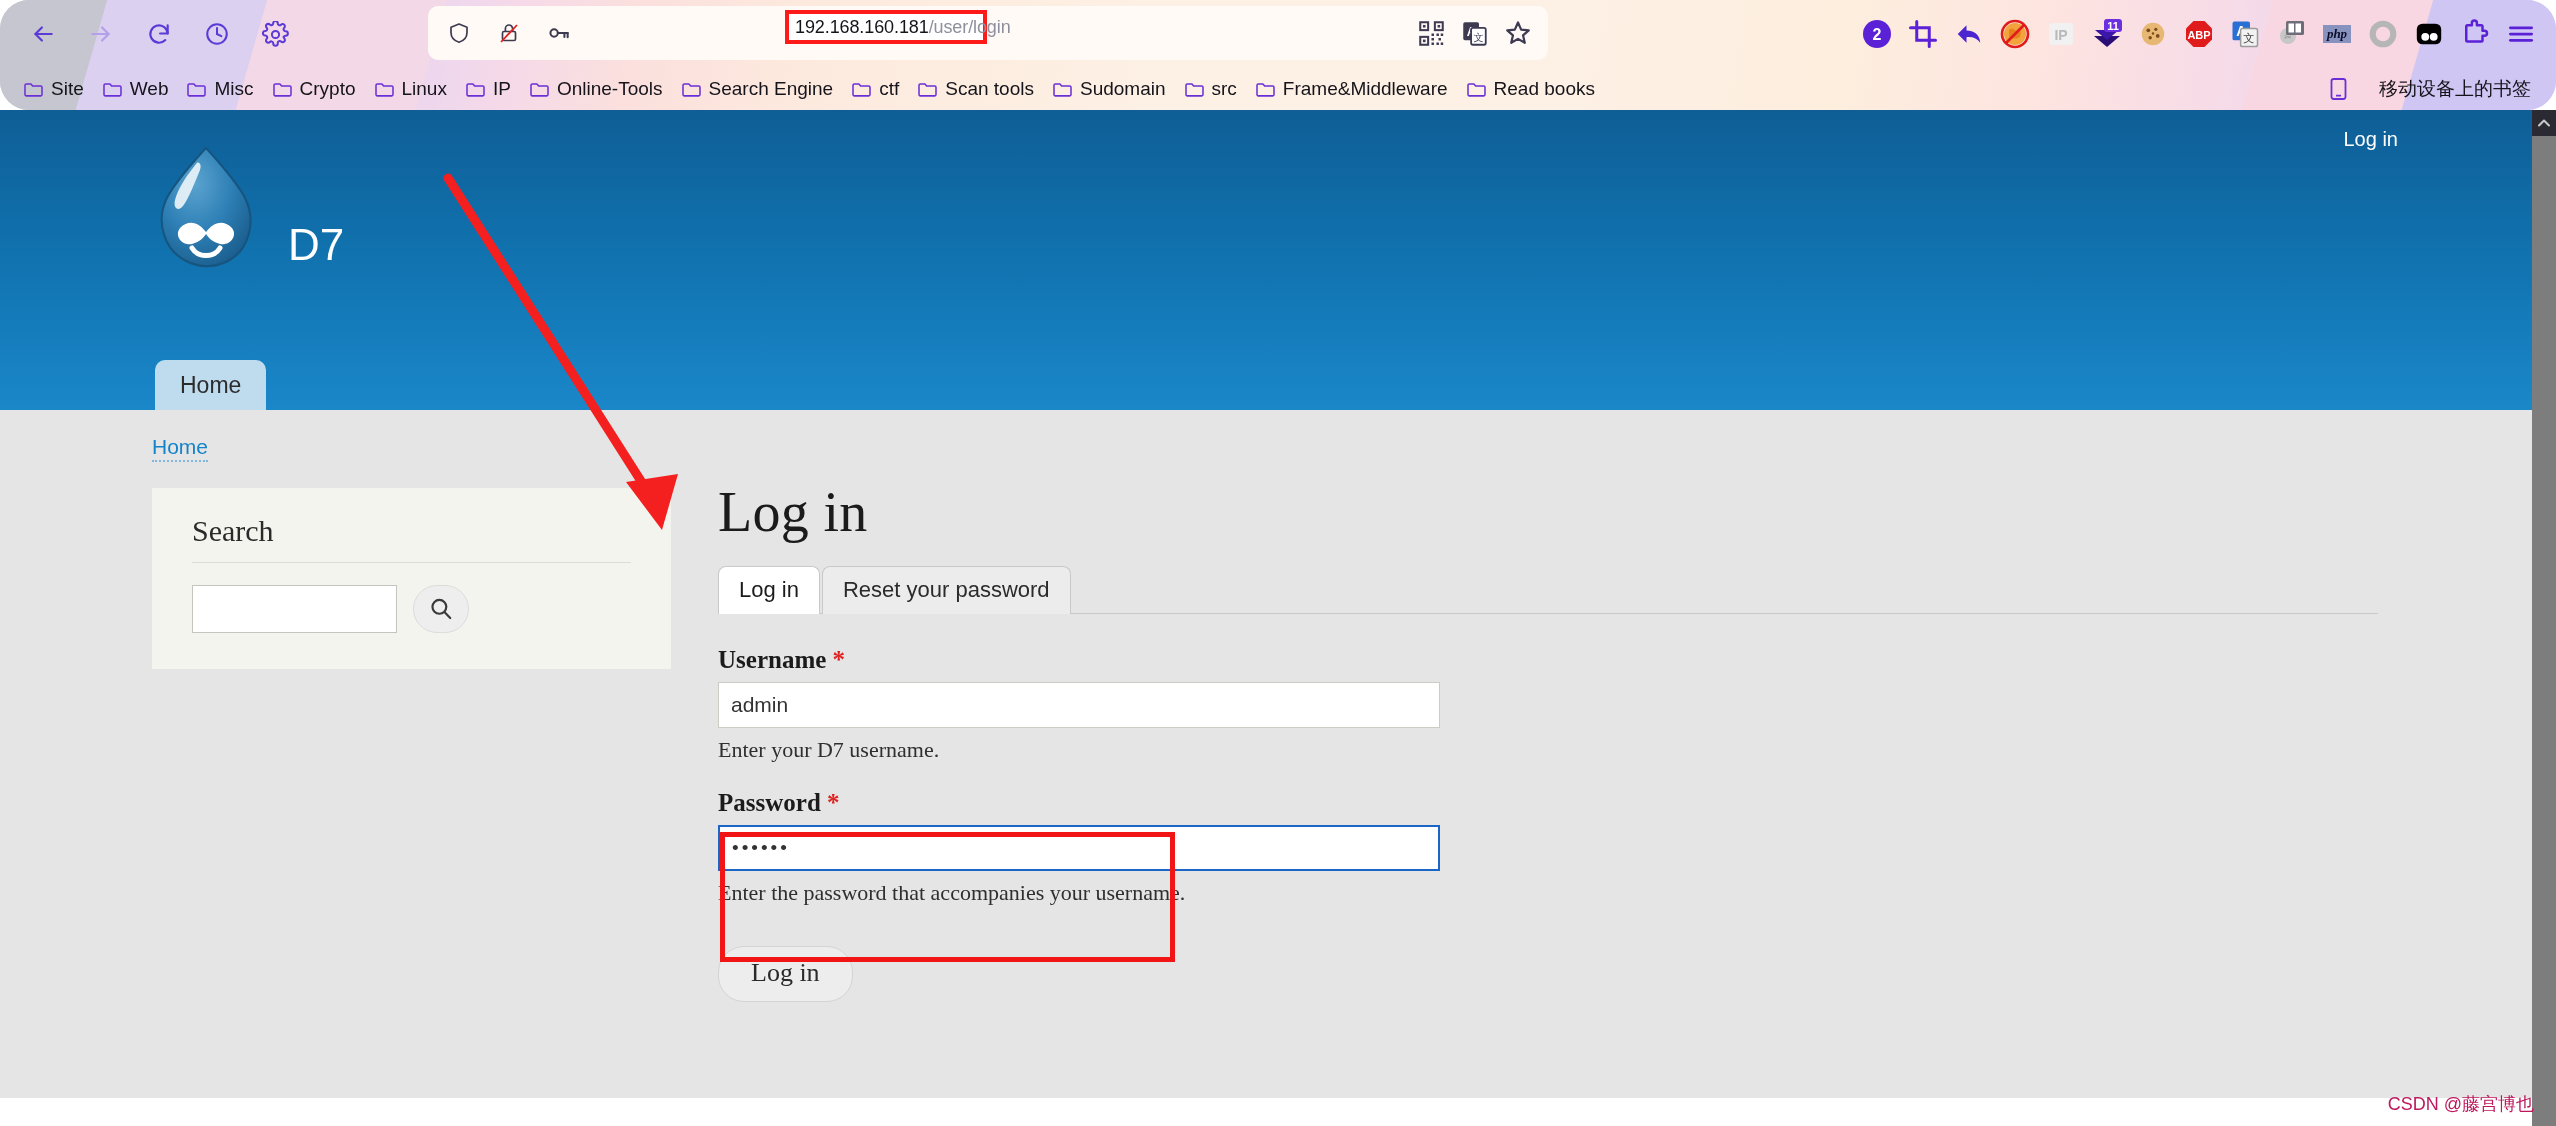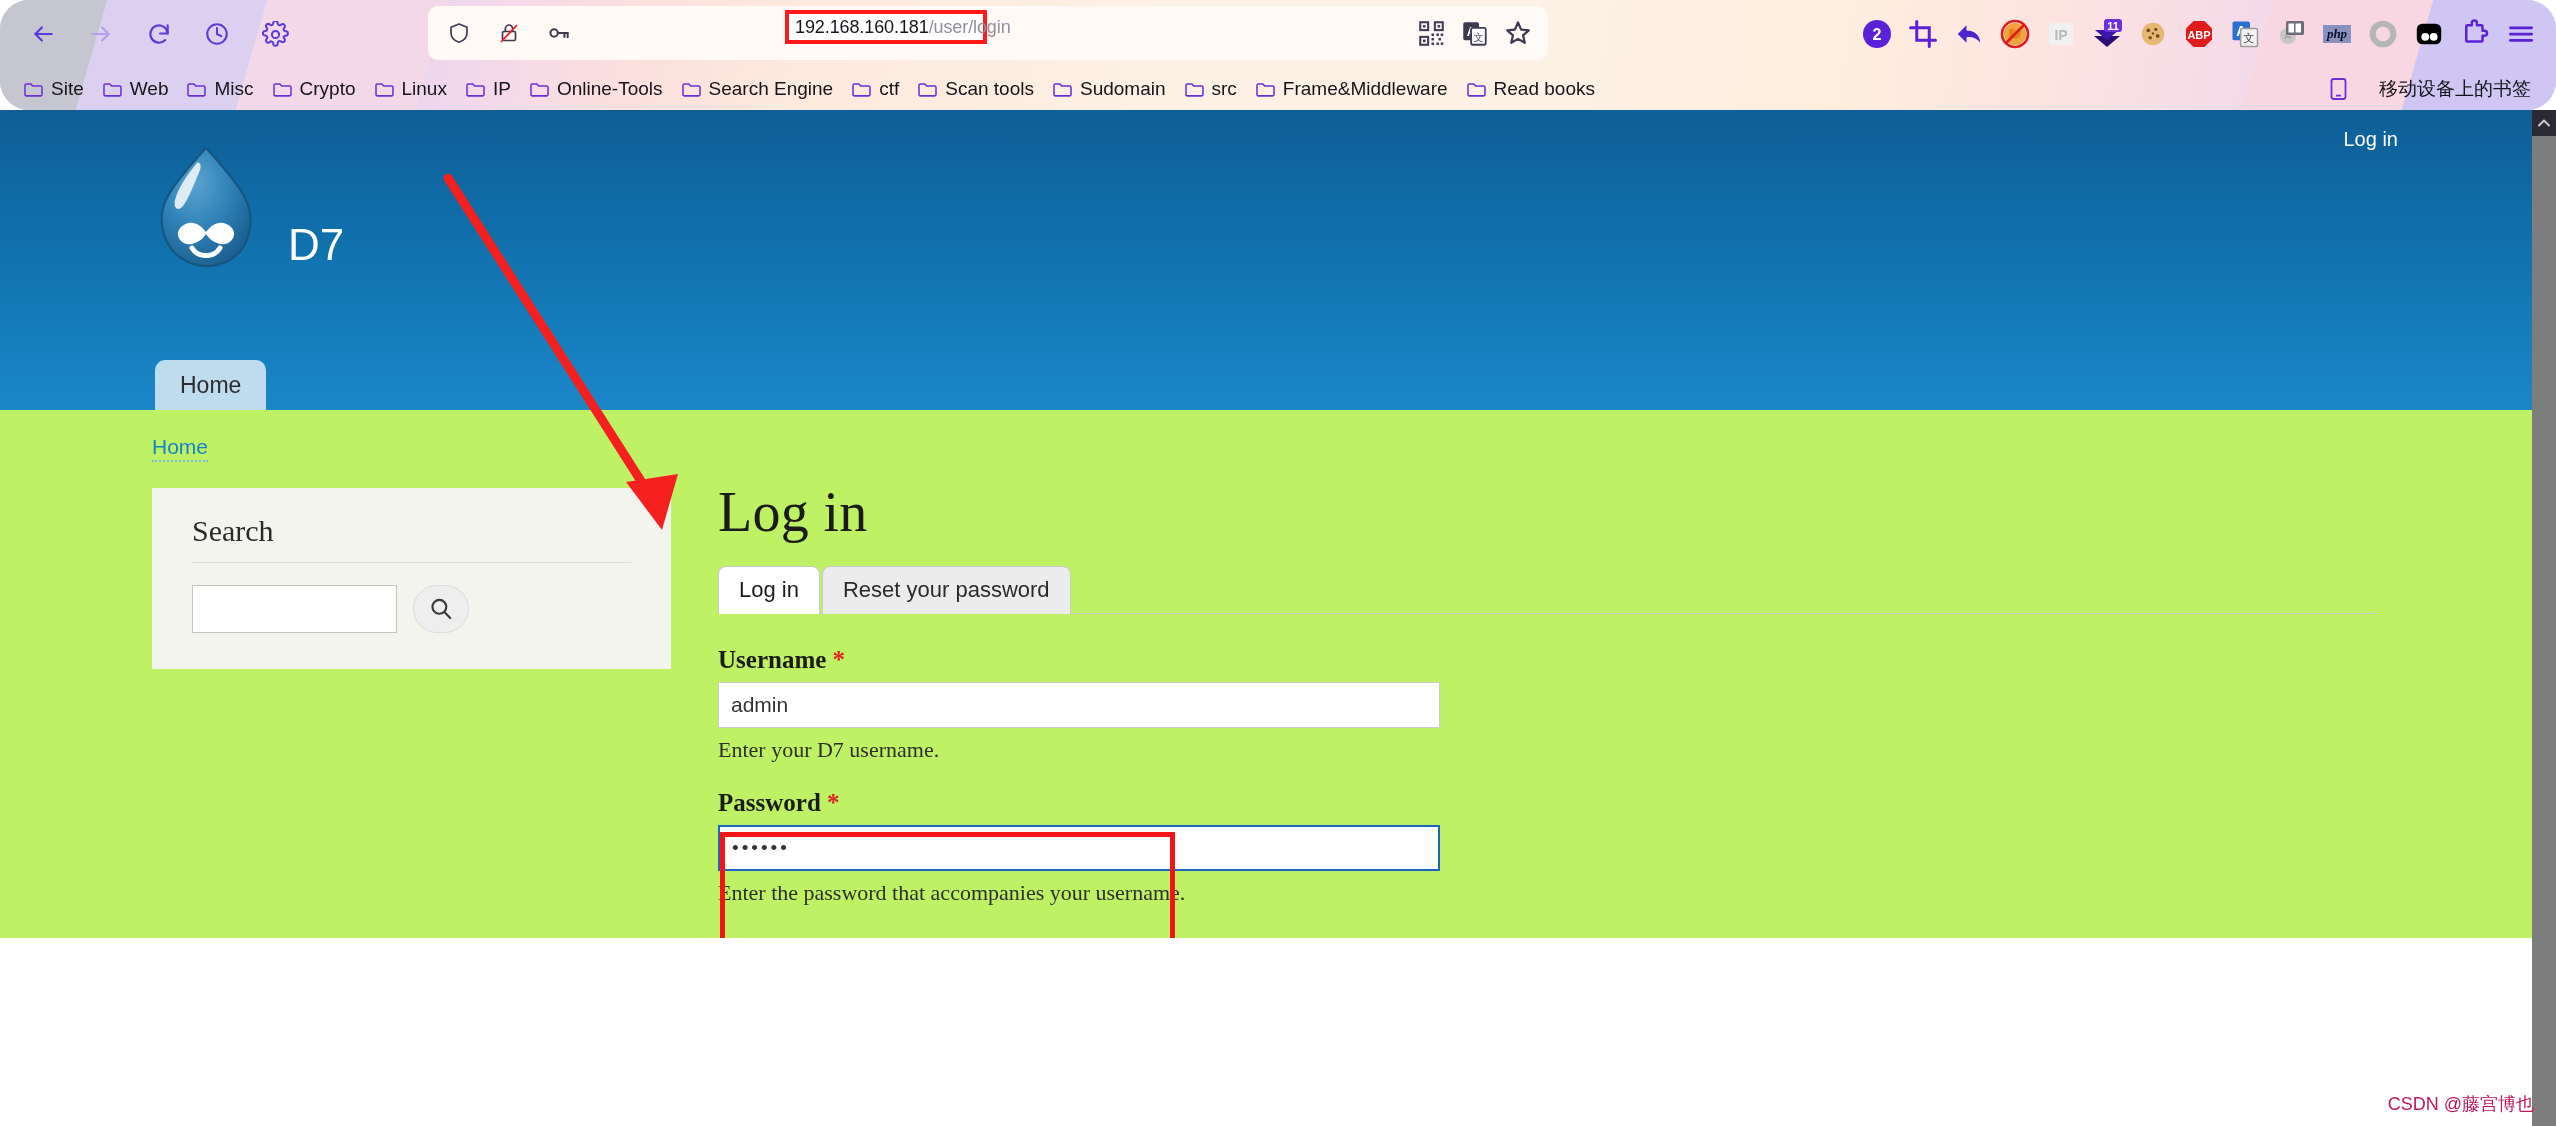--- a/index.html
+++ b/index.html
@@ -138,22 +138,22 @@
   }
   .folder-ico { width: 21px; height: 17px; display:block; }
   #bm-right {
     position: absolute; right: 16px; top: 0;
     height: 42px; display: flex; align-items: center;
   }
 
   
   #page {
     position: absolute; left: 0; top: 110px;
-    width: 2532px; height: 828px;
-    background: #bef264;
+    width: 2532px; height: 988px;
+    background: #e5e5e5;
     overflow: hidden;
   }
 
   #site-header {
     position: relative;
     width: 2532px; height: 300px;
     background: linear-gradient(180deg, #0f5e96 0%, #1071ad 45%, #1a87c9 100%);
   }
   #header-login {
     position: absolute; right: 134px; top: 18px;

